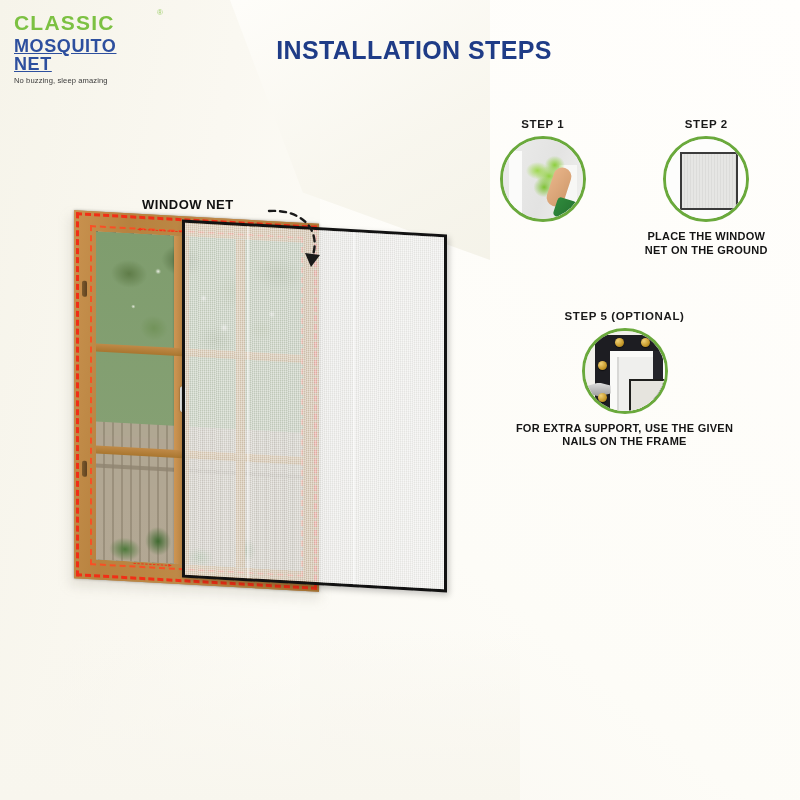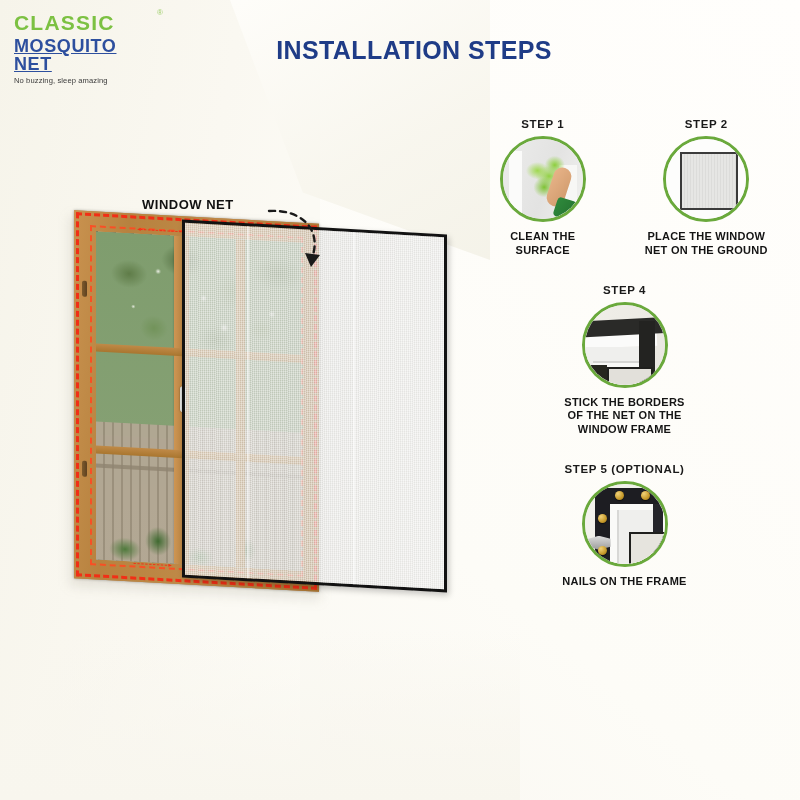--- a/index.html
+++ b/index.html
@@ -379,64 +379,40 @@
       <div class="step-circle">
         <div class="art">
           <div class="a1-wall"></div>
             <div class="a1-frame"></div>
             <div class="a1-frame2"></div>
           <div class="a1-cloth"></div>
             <div class="a1-arm"></div>
             <div class="a1-cuff"></div>
         </div>
       </div>
-      <div class="step-caption">
-        <div>CLEAN THE</div>
-        <div>SURFACE</div>
-      </div>
     </div>
 
     <div class="step">
       <div class="step-title">STEP 2</div>
       <div class="step-circle">
         <div class="art">
           <div class="a2-bg"></div>
             <div class="a2-sq"></div>
         </div>
       </div>
       <div class="step-caption">
         <div>PLACE THE WINDOW</div>
         <div>NET ON THE GROUND</div>
       </div>
     </div>
   </div>
 
   <div class="step-row step-row-2">
 
 
-    <div class="step">
-      <div class="step-title">STEP 4</div>
-      <div class="step-circle">
-        <div class="art">
-          <div class="a4-bg"></div>
-            <div class="a4-white1"></div>
-            <div class="a4-white2"></div>
-          <div class="a4-white3"></div>
-            <div class="a4-blk-top"></div>
-            <div class="a4-blk-right"></div>
-          <div class="a4-dark-sm"></div>
-            <div class="a4-panel"></div>
-        </div>
-      </div>
-      <div class="step-caption">
-        <div>STICK THE BORDERS</div>
-        <div>OF THE NET ON THE</div>
-        <div>WINDOW FRAME</div>
-      </div>
-    </div>
   </div>
 
   <div class="step-5-wrap">
     <div class="step">
       <div class="step-title">STEP 5 (OPTIONAL)</div>
       <div class="step-circle">
         <div class="art">
           <div class="a5-bg"></div>
           <div class="a5-white-in"></div>
             <div class="a5-white-in2"></div>
@@ -445,17 +421,18 @@
           <div class="a5-dark-r"></div>
             <div class="a5-panel"></div>
           <div class="a5-hammer"></div>
           <div class="nail" style="left:30px; top:7px;"></div>
           <div class="nail" style="left:56px; top:7px;"></div>
           <div class="nail" style="left:13px; top:30px;"></div>
           <div class="nail" style="left:13px; top:62px;"></div>
         </div>
       </div>
       <div class="step-caption">
+        <div>FOR EXTRA SUPPORT, USE THE GIVEN</div>
         <div>NAILS ON THE  FRAME</div>
       </div>
     </div>
   </div>
 </div>
 
 </body></html>

